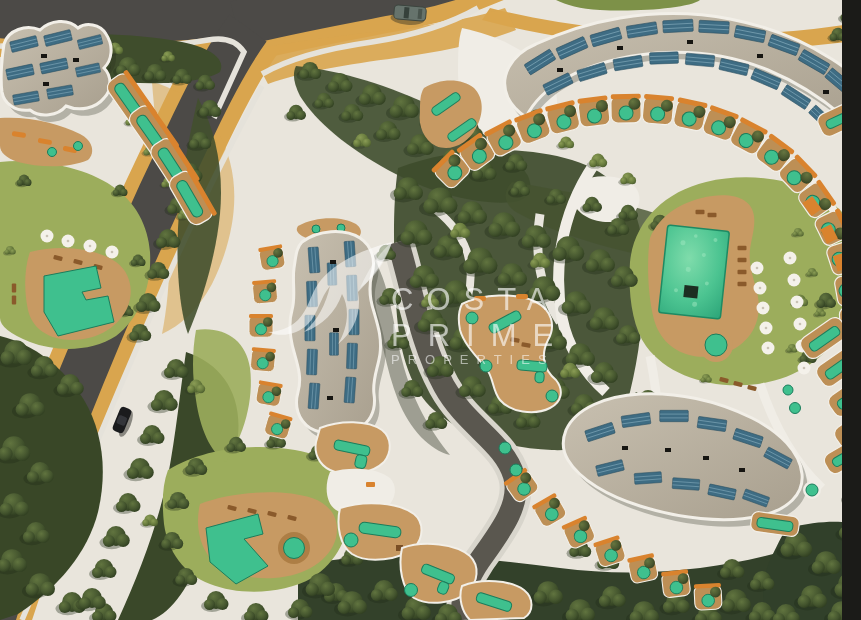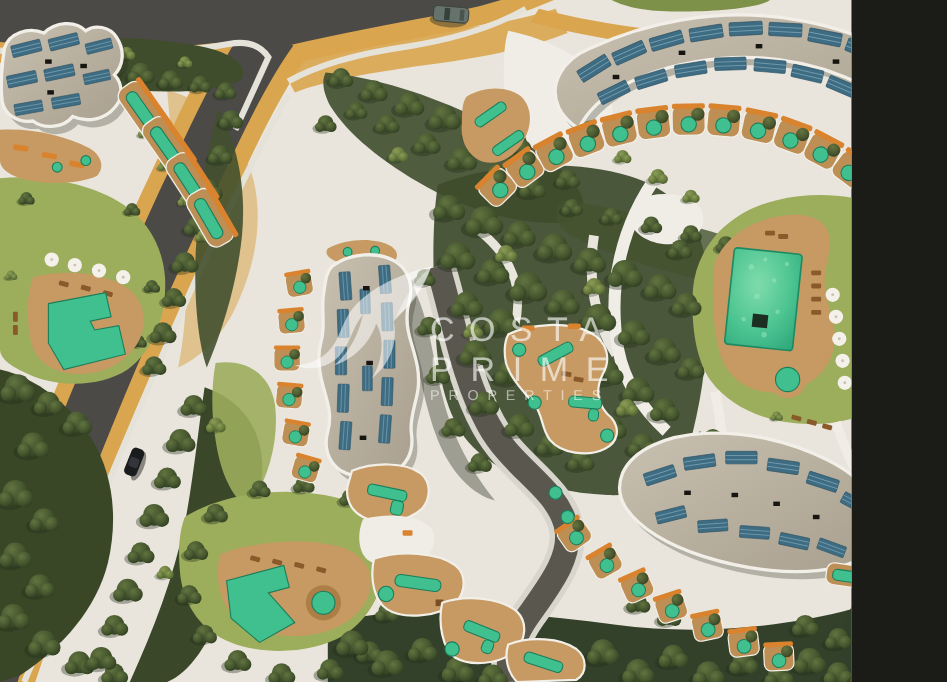--- a/index.html
+++ b/index.html
@@ -1,16 +1,16 @@
 <!DOCTYPE html>
 <html><head>
 <meta charset="utf-8">
 <style>
   html,body{margin:0;padding:0;background:#1b1b18;}
-  .stage{position:relative;width:774px;height:620px;overflow:hidden;background:#0f766e;
+  .stage{position:relative;width:842px;height:620px;overflow:hidden;background:#fca5a5;
          font-family:"Liberation Sans",sans-serif;}
   svg{position:absolute;left:0;top:0;display:block;}
   .roofc{fill:url(#gRoof);stroke:#f2efe8;stroke-width:3;}
   .bshadow{fill:#262c1c;opacity:.28;}
   .panelc{fill:#3e6c83;stroke:#2a4f61;stroke-width:.6;}
   .pline{stroke:#7fa7b8;stroke-width:.7;fill:none;}
   .poolc{fill:#3fc08e;stroke:#1b7d5c;stroke-width:1;}
   .deckc{fill:#c79a63;}
   .deckd{fill:#ad7e45;}
   .tdeck{fill:#bd8f55;stroke:#f2efe8;stroke-width:1.2;}

